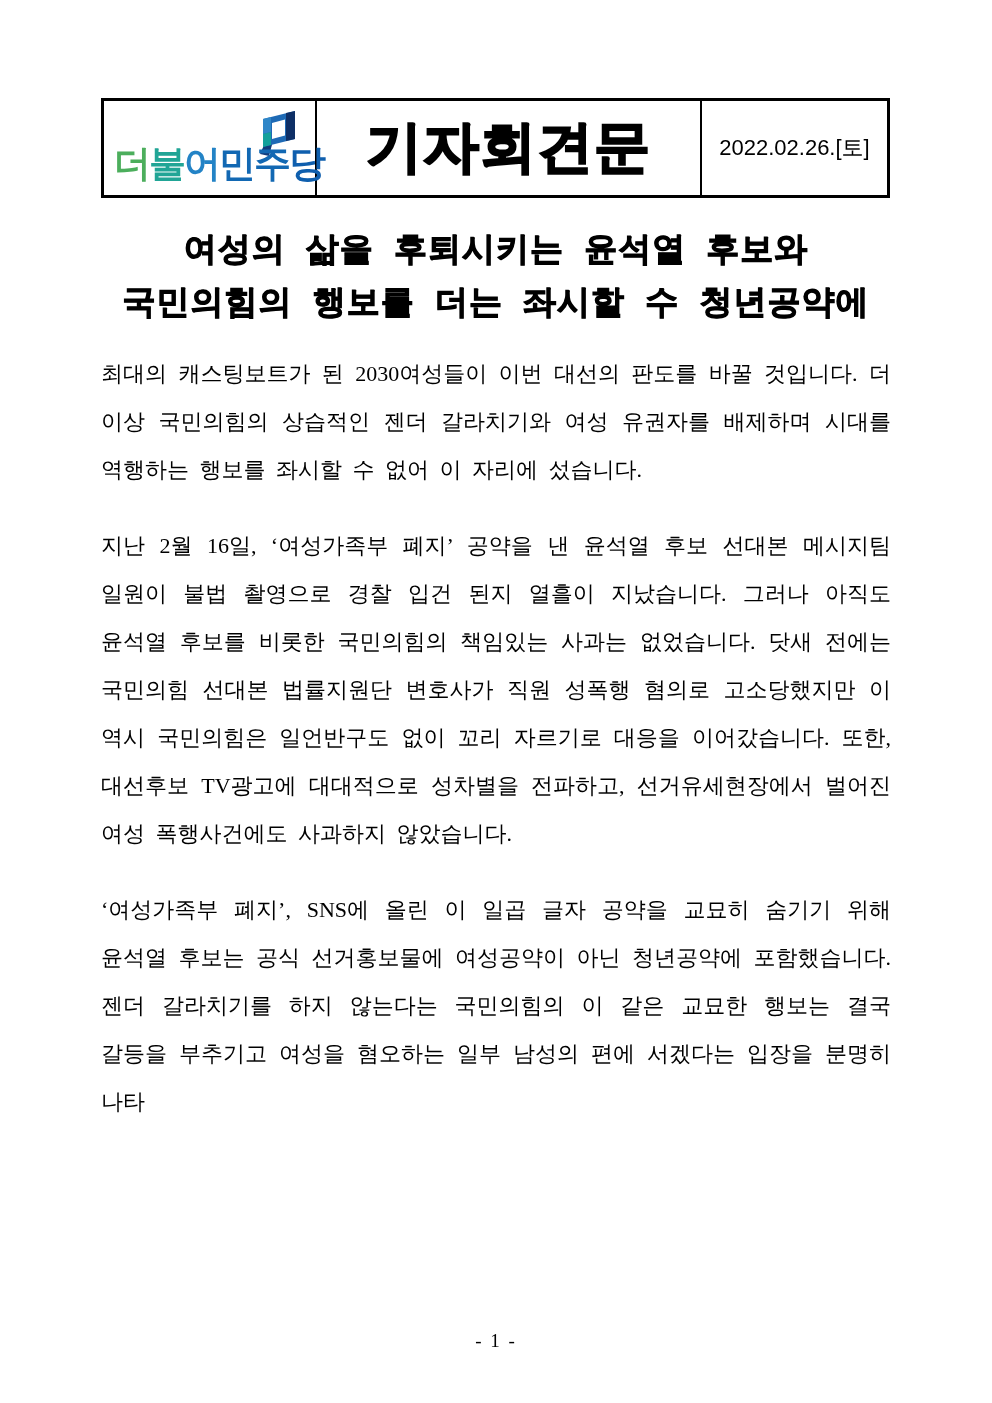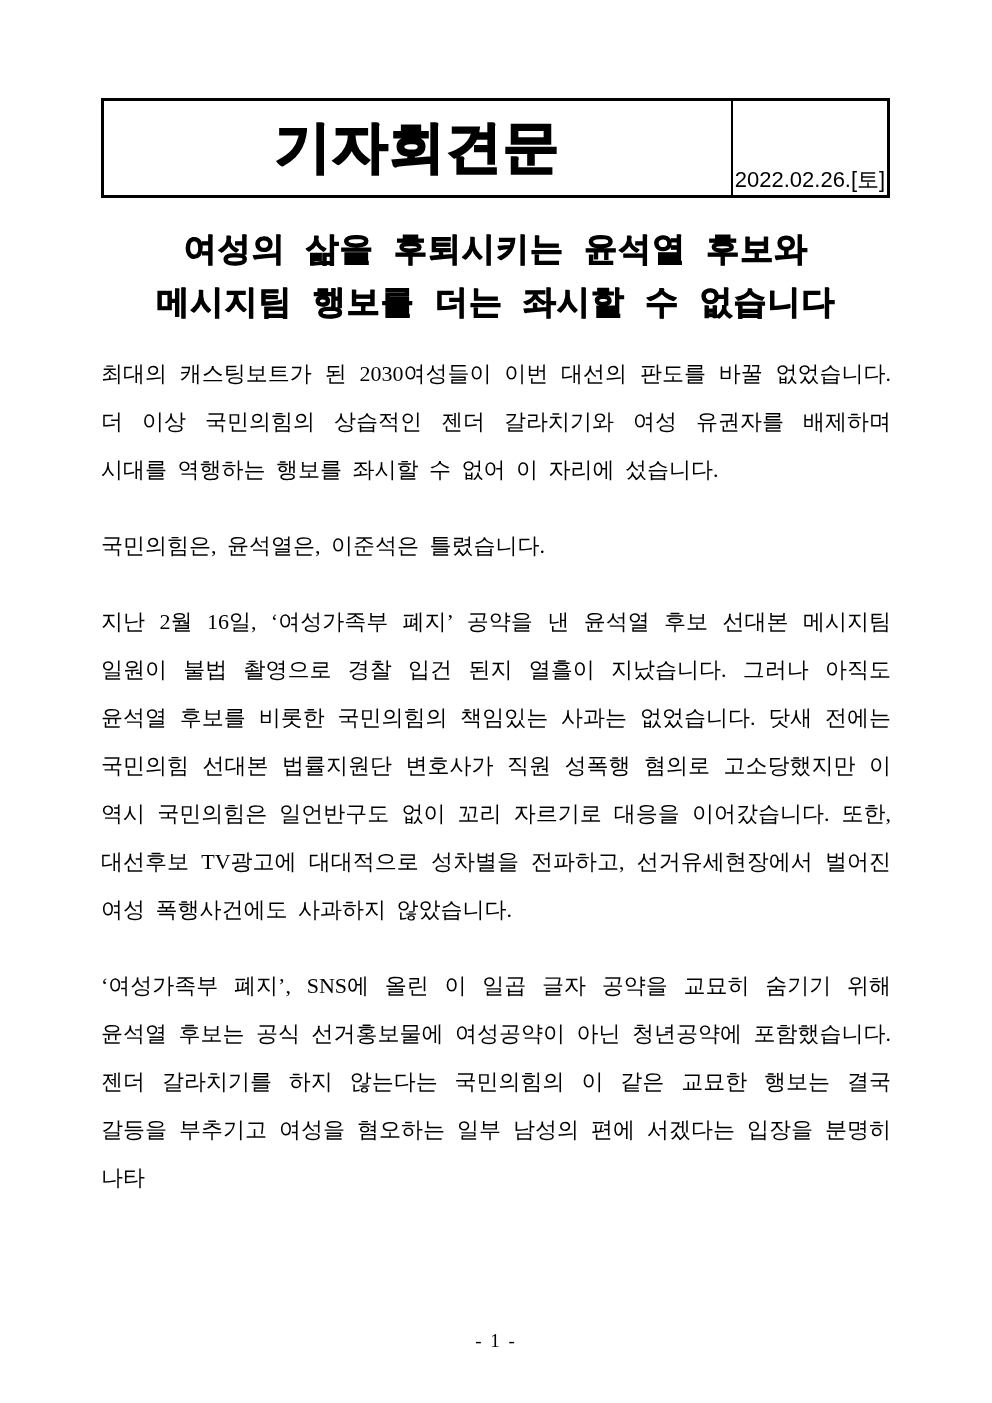--- a/index.html
+++ b/index.html
@@ -42,22 +42,22 @@
   .cell-doctype {
     flex: 1;
     display: flex; align-items: center; justify-content: center;
   }
   .doc-type {
     font-family: Liberation Sans, sans-serif;
     font-weight: 900; font-size: 56px; letter-spacing: 1px;
     -webkit-text-stroke: 2px #000;
   }
   .cell-date {
-    width: 154px;
-    display: flex; align-items: flex-end; justify-content: center;
+    width: 185px;
+    display: flex; align-items: center; justify-content: center;
     font-family: "Liberation Sans", sans-serif;
     font-size: 22px; letter-spacing: 0px;
   }
 
   
   .press-title {
     position: absolute; left: 0; top: 222px; width: 992px;
     text-align: center;
     font-family: "Liberation Sans", sans-serif;
     font-weight: 700; font-size: 33px; line-height: 53px;
@@ -82,38 +82,50 @@
     text-align: center; font-size: 19px; letter-spacing: 2px;
   }
 </style>
 </head>
 <body>
 
 <div class="page">
 
   <div class="header-table">
 
+    <div class="cell cell-logo">
+      <svg class="flag-icon" viewBox="0 0 48 52" aria-hidden="true">
+        <polygon points="10,34 18,32 14,47 5,45" fill="#123c7c"></polygon>
+        <polygon points="8,10 40,2 40,30 8,38" fill="#1e6ab5"></polygon>
+        <polygon points="31,4 40,2 40,30 31,32" fill="#0e2f66"></polygon>
+        <polygon points="8,10 16,8 16,23 8,25" fill="#2f86c8"></polygon>
+        <polygon points="8,25 16,23 16,36 8,38" fill="#13a09b"></polygon>
+        <polygon points="17,14 30,10.5 30,26.5 17,30" fill="#ffffff"></polygon>
+      </svg>
+      <div class="logo-text">
+        <span style="color: rgb(76, 174, 92);">더</span><span style="color: rgb(33, 165, 150);">불</span><span style="color: rgb(35, 131, 198);">어</span><span style="color: rgb(18, 104, 179);">민</span><span style="color: rgb(18, 104, 179);">주</span><span style="color: rgb(15, 95, 174);">당</span>
+      </div>
+    </div>
 
     <div class="cell cell-doctype">
       <div class="doc-type">기자회견문</div>
     </div>
 
     <div class="cell cell-date">
       <span>2022.02.26.[토]</span>
     </div>
 
   </div>
 
   <div class="press-title">
     <div>여성의 삶을 후퇴시키는 윤석열 후보와</div>
-    <div>메시지팀 행보를 더는 좌시할 수 없습니다</div>
+    <div>국민의힘의 행보를 더는 좌시할 수 청년공약에</div>
   </div>
 
   <div class="body-text">
-    <div class="para">최대의 캐스팅보트가 된 2030여성들이 이번 대선의 판도를 바꿀 없었습니다. 더 이상 국민의힘의 상습적인 젠더 갈라치기와 여성 유권자를 배제하며 시대를 역행하는 행보를 좌시할 수 없어 이 자리에 섰습니다.</div>
-    <div class="para">국민의힘은, 윤석열은, 이준석은 틀렸습니다.</div>
+    <div class="para">최대의 캐스팅보트가 된 2030여성들이 이번 대선의 판도를 바꿀 것입니다. 더 이상 국민의힘의 상습적인 젠더 갈라치기와 여성 유권자를 배제하며 시대를 역행하는 행보를 좌시할 수 없어 이 자리에 섰습니다.</div>
     <div class="para">지난 2월 16일, ‘여성가족부 폐지’ 공약을 낸 윤석열 후보 선대본 메시지팀 일원이 불법 촬영으로 경찰 입건 된지 열흘이 지났습니다. 그러나 아직도 윤석열 후보를 비롯한 국민의힘의 책임있는 사과는 없었습니다. 닷새 전에는 국민의힘 선대본 법률지원단 변호사가 직원 성폭행 혐의로 고소당했지만 이 역시 국민의힘은 일언반구도 없이 꼬리 자르기로 대응을 이어갔습니다. 또한, 대선후보 TV광고에 대대적으로 성차별을 전파하고, 선거유세현장에서 벌어진 여성 폭행사건에도 사과하지 않았습니다.</div>
     <div class="para">‘여성가족부 폐지’, SNS에 올린 이 일곱 글자 공약을 교묘히 숨기기 위해 윤석열 후보는 공식 선거홍보물에 여성공약이 아닌 청년공약에 포함했습니다. 젠더 갈라치기를 하지 않는다는 국민의힘의 이 같은 교묘한 행보는 결국 갈등을 부추기고 여성을 혐오하는 일부 남성의 편에 서겠다는 입장을 분명히 나타</div>
   </div>
 
   <div class="page-footer">- 1 -</div>
 
 </div>
 
 </body></html>

